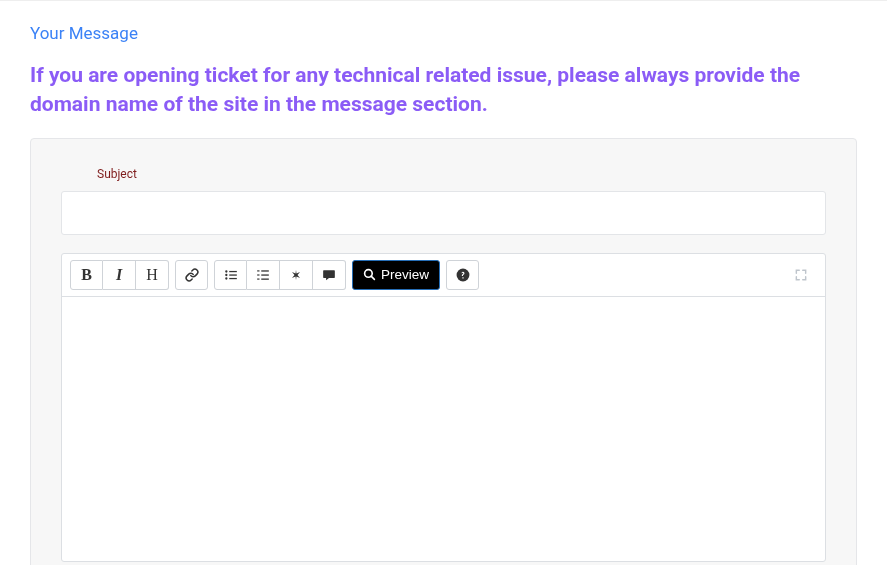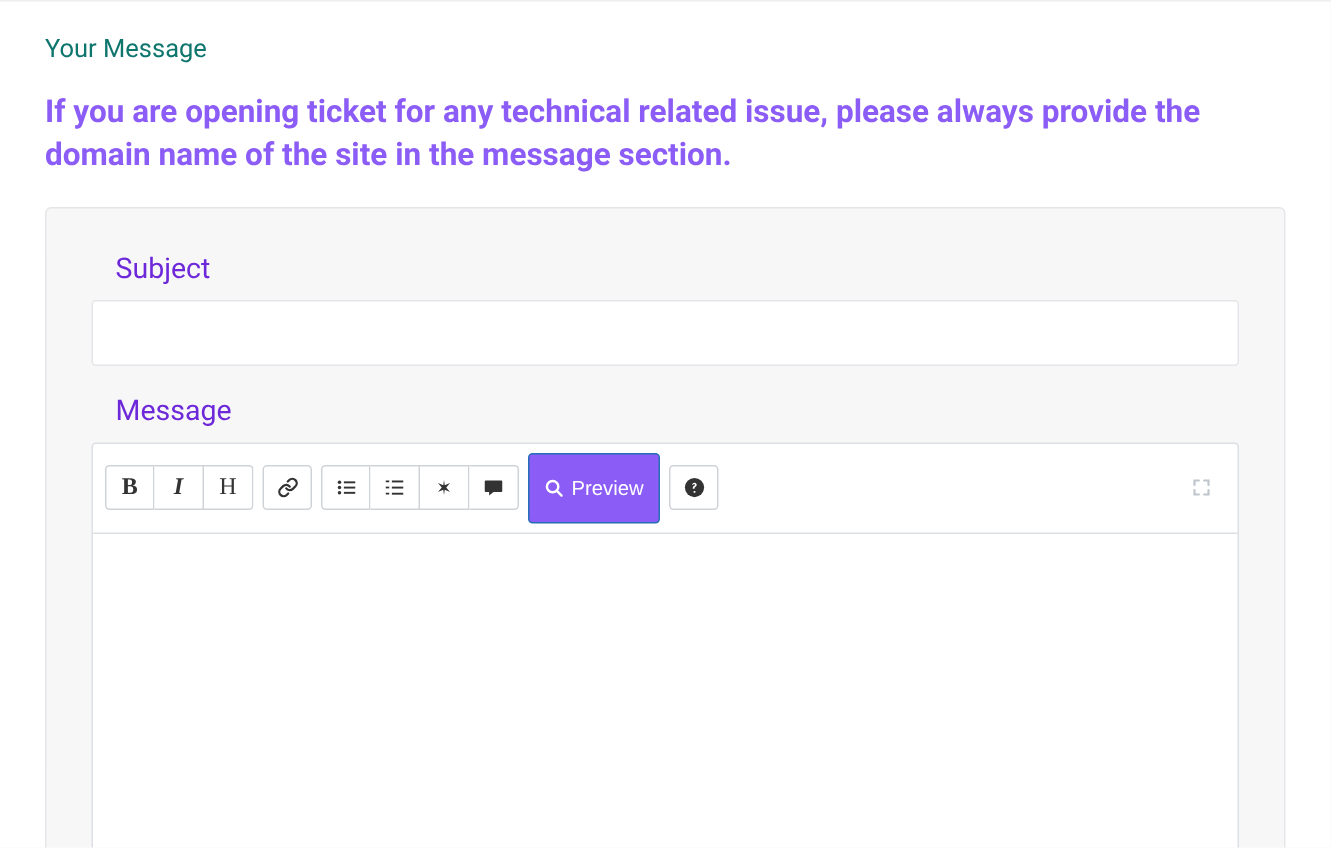--- a/index.html
+++ b/index.html
@@ -15,45 +15,45 @@
       height: 565px;
       overflow: hidden;
       border-top: 1px solid #eee;
     }
     .container {
       padding: 22px 30px 0 30px;
     }
     .section-title {
       font-size: 17px;
       font-weight: 400;
-      color: #0f766e;
+      color: #3b82f6;
       margin-bottom: 18px;
     }
     .notice {
       font-size: 21px;
       font-weight: 700;
       color: #8b5cf6;
       line-height: 1.4;
       margin-bottom: 18px;
     }
     .card {
       background: #f7f7f7;
       border: 1px solid #e5e6e9;
       border-radius: 4px;
       padding: 28px 30px 30px 30px;
     }
     .form-group {
       margin-bottom: 18px;
     }
     .form-label {
       display: block;
-      font-size: 19px;
-      color: #6d28d9;
+      font-size: 12px;
+      color: #7f1d1d;
       margin-bottom: 10px;
-      margin-left: 16px;
+      margin-left: 36px;
     }
     .text-input {
       width: 100%;
       height: 44px;
       background: #ffffff;
       border: 1px solid #e3e5e8;
       border-radius: 3px;
       padding: 8px 12px;
       font-size: 15px;
       color: #333;
@@ -94,22 +94,22 @@
       border-bottom-left-radius: 3px;
     }
     .tool-group .tool-btn:last-child {
       border-top-right-radius: 3px;
       border-bottom-right-radius: 3px;
     }
     .tool-btn.single {
       border-radius: 3px;
     }
     .preview-btn {
-      height: 47px;
-      background: #8b5cf6;
+      height: 30px;
+      background: #000000;
       border: 1px solid #266eb6;
       color: #ffffff;
       display: inline-flex;
       align-items: center;
       justify-content: center;
       gap: 5px;
       padding: 0 10px;
       border-radius: 3px;
       cursor: pointer;
       font-size: 13.5px;
@@ -157,21 +157,20 @@
   <div class="notice">If you are opening ticket for any technical related issue, please always provide the domain name of the site in the message section.</div>
 
   <div class="card">
 
     <div class="form-group">
       <label class="form-label">Subject</label>
       <input type="text" class="text-input" value="" style="">
     </div>
 
     <div class="form-group">
-      <label class="form-label">Message</label>
 
       <div class="editor-wrap">
         <div class="editor-toolbar">
 
           <div class="tool-group">
             <button class="tool-btn">
               <span class="bold-glyph">B</span>
             </button>
             <button class="tool-btn">
               <span class="italic-glyph">I</span>

